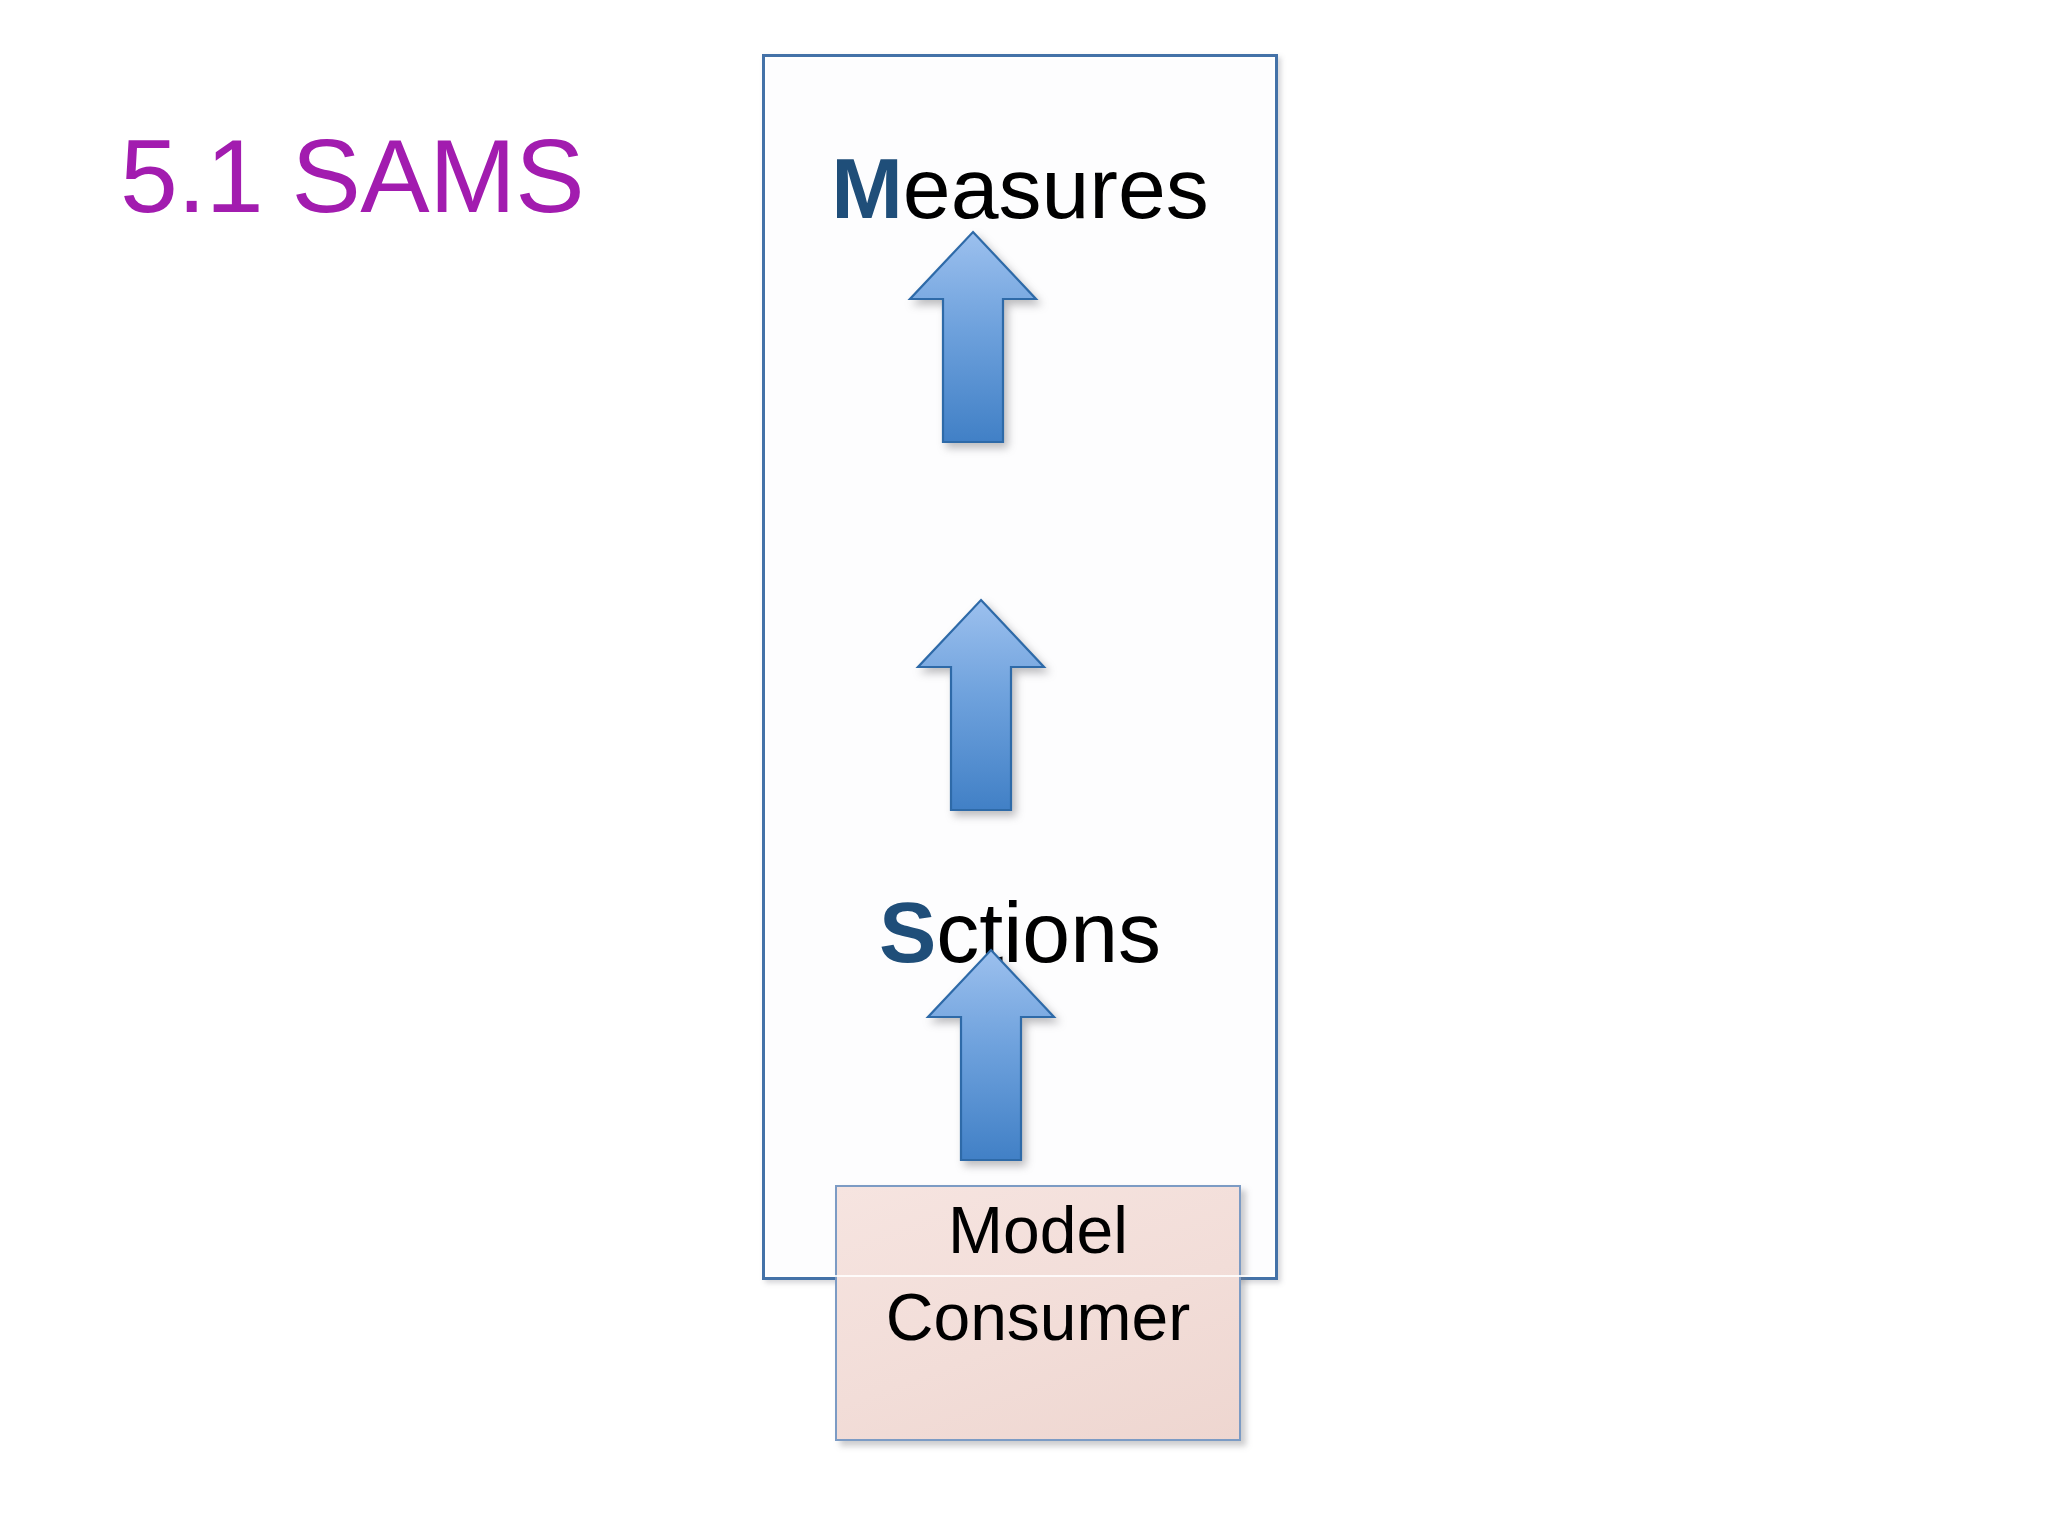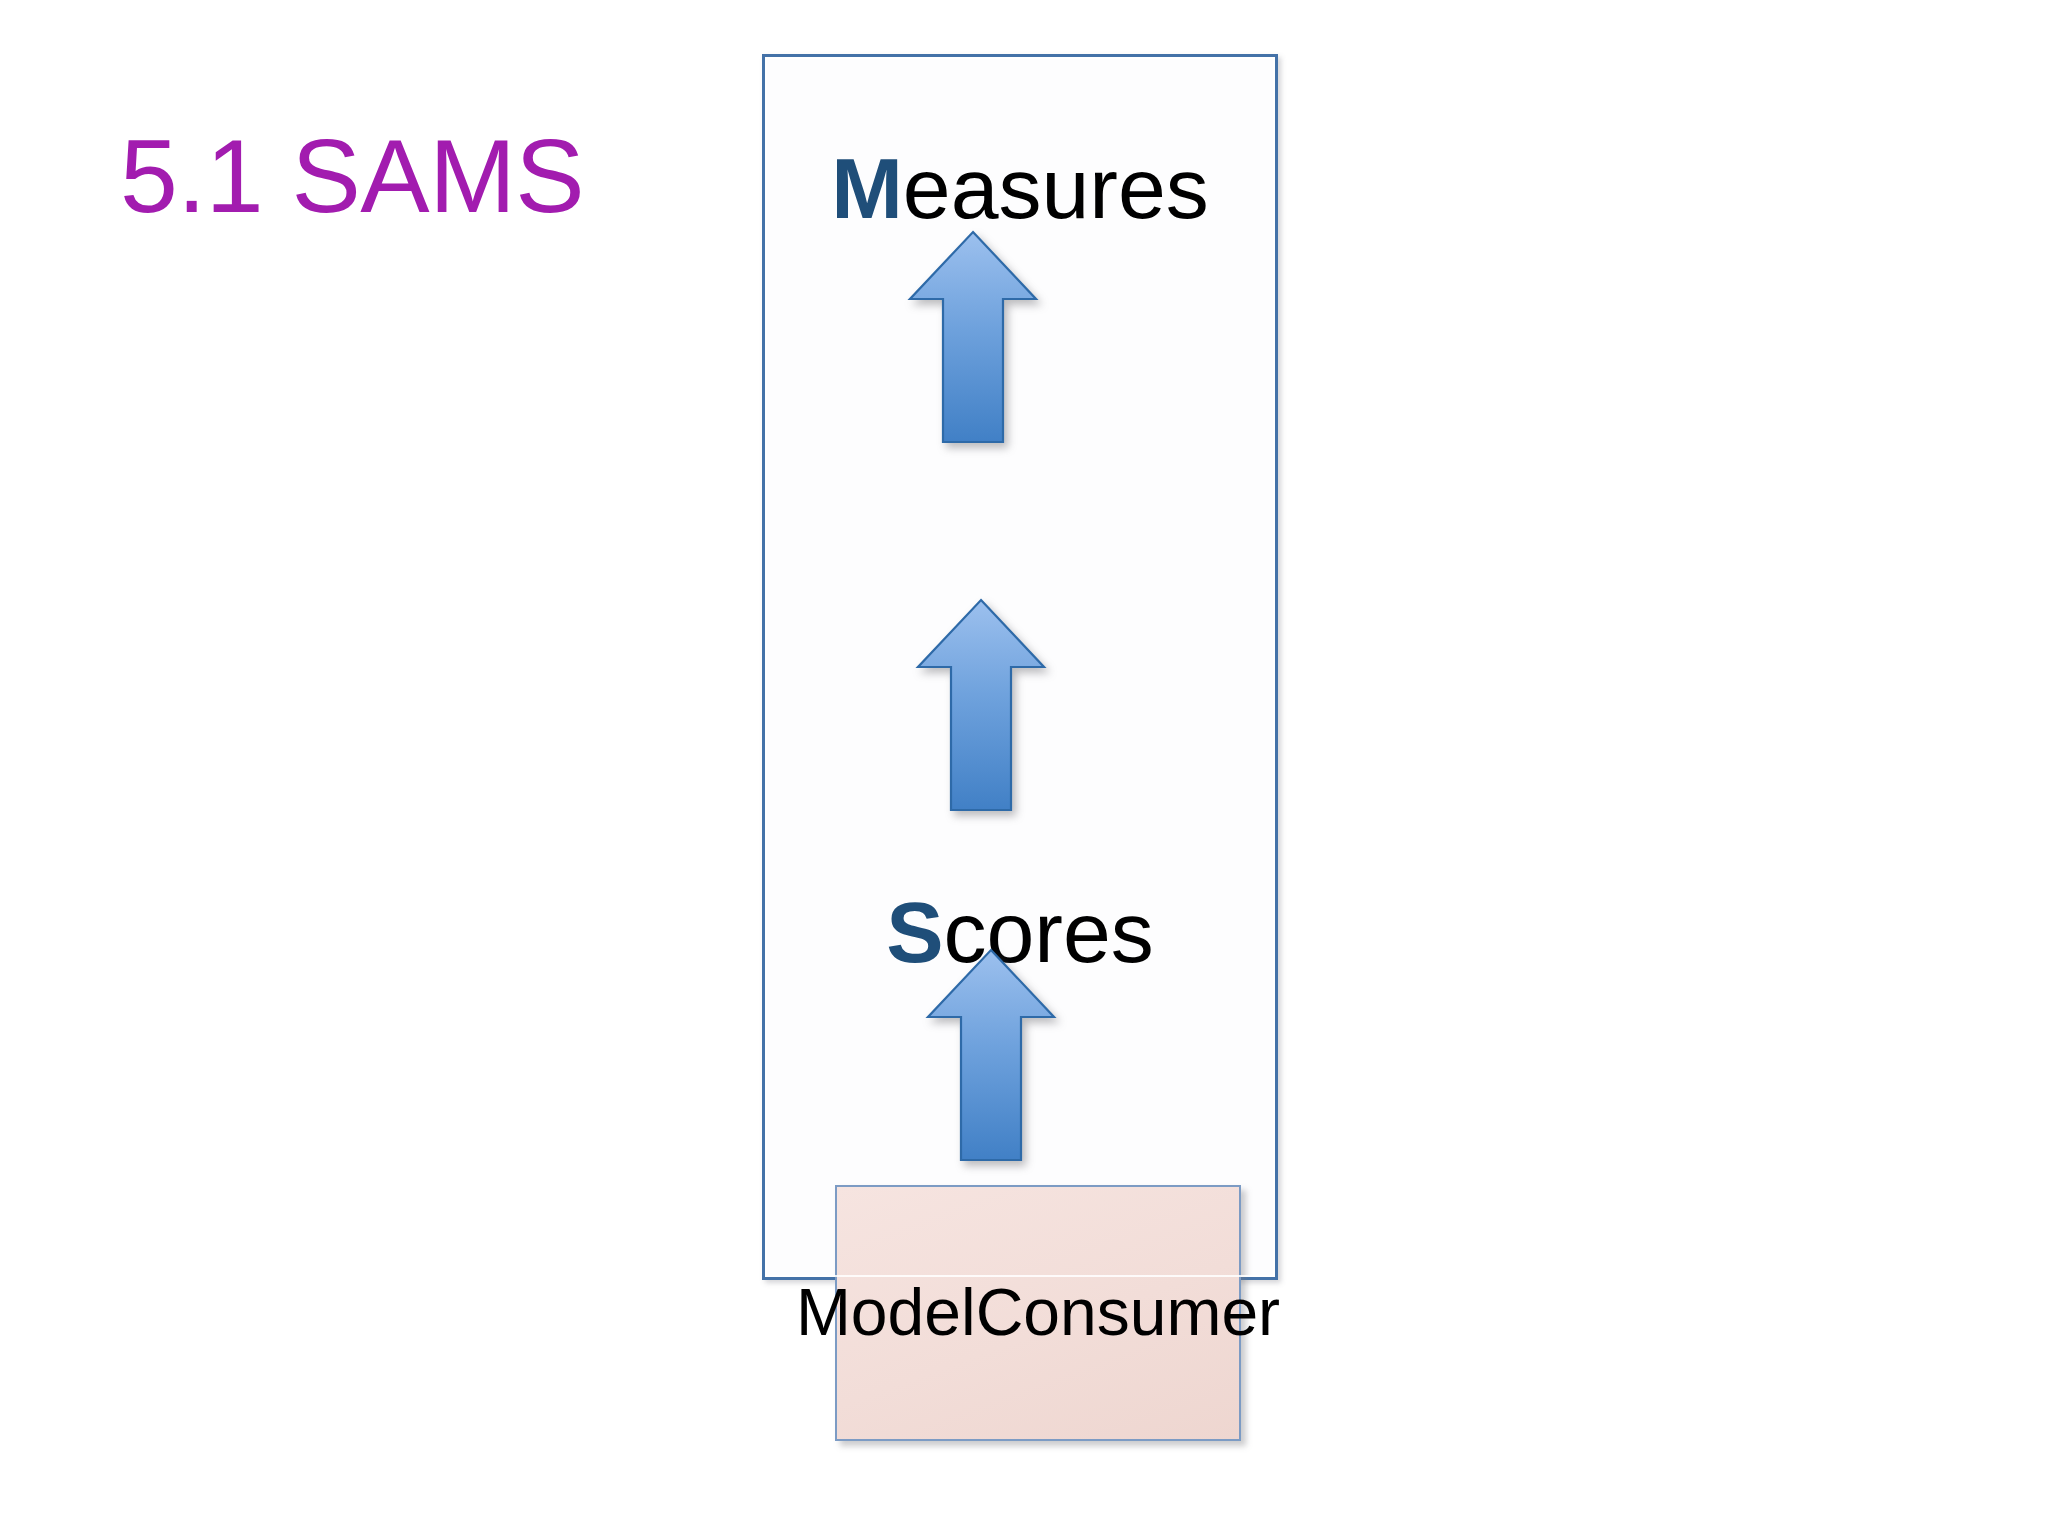--- a/index.html
+++ b/index.html
@@ -93,23 +93,22 @@
     position: absolute;
     left: 70px;
     top: 1128px;
     width: 406px;
     height: 256px;
     box-sizing: border-box;
     border: 2px solid #7c9bc4;
     background: linear-gradient(160deg, #f6e4e0 0%, #f2ddd8 55%, #eed6d0 100%);
     box-shadow: 5px 5px 6px rgba(120,120,125,0.38);
     display: flex;
-    flex-direction: row;
+    flex-direction: column;
     align-items: center;
-    justify-content: center;
   }
   .model-box-line {
     font-size: 66px;
     font-weight: 400;
     line-height: 1.32;
     color: #000000;
     text-align: center;
     white-space: nowrap;
   }
 </style>
@@ -146,21 +145,21 @@
             <stop offset="0%" stop-color="#9CC0EE"></stop>
             <stop offset="45%" stop-color="#6FA2DD"></stop>
             <stop offset="100%" stop-color="#4180C6"></stop>
           </linearGradient>
         </defs>
         <polygon points="66,3 129,70 96,70 96,213 36,213 36,70 3,70" fill="url(#arrGrad2)" stroke="#2E6AA8" stroke-width="2.2"></polygon>
       </svg>
     </div>
 
     <div class="stage-label label-scores">
-      <span class="initial">S</span><span>cores</span>
+      <span class="initial">S</span><span>ctions</span>
     </div>
 
     <div class="arrow arrow-scores">
       <svg viewBox="0 0 132 216" preserveAspectRatio="none" aria-hidden="true">
         <defs>
           <linearGradient id="arrGrad3" x1="0" y1="0" x2="0" y2="1">
             <stop offset="0%" stop-color="#9CC0EE"></stop>
             <stop offset="45%" stop-color="#6FA2DD"></stop>
             <stop offset="100%" stop-color="#4180C6"></stop>
           </linearGradient>

